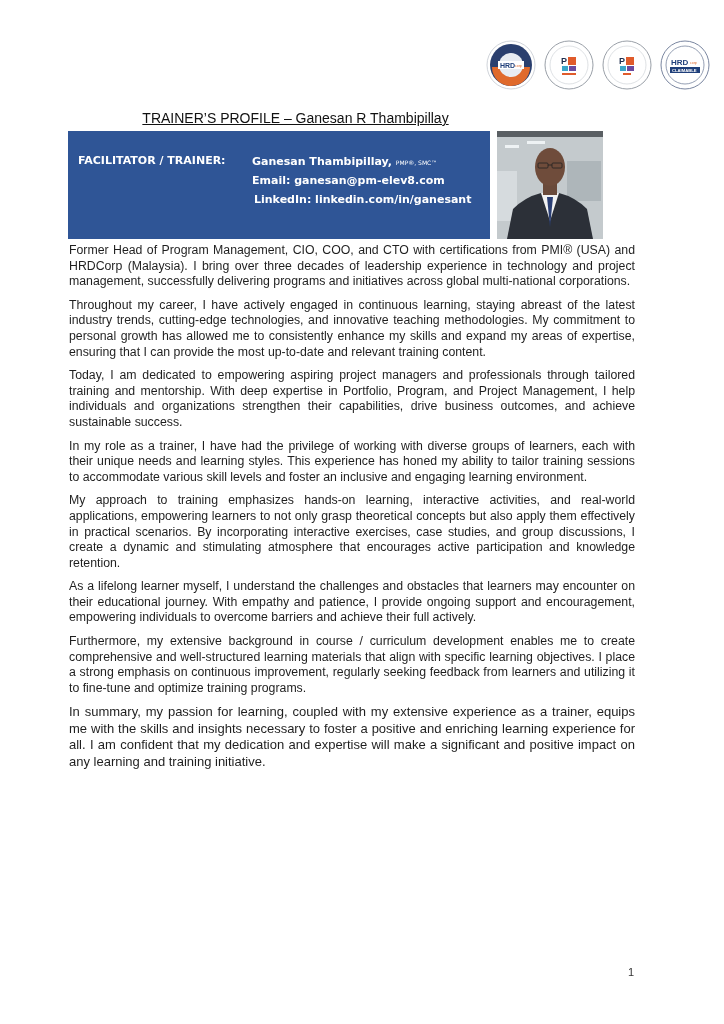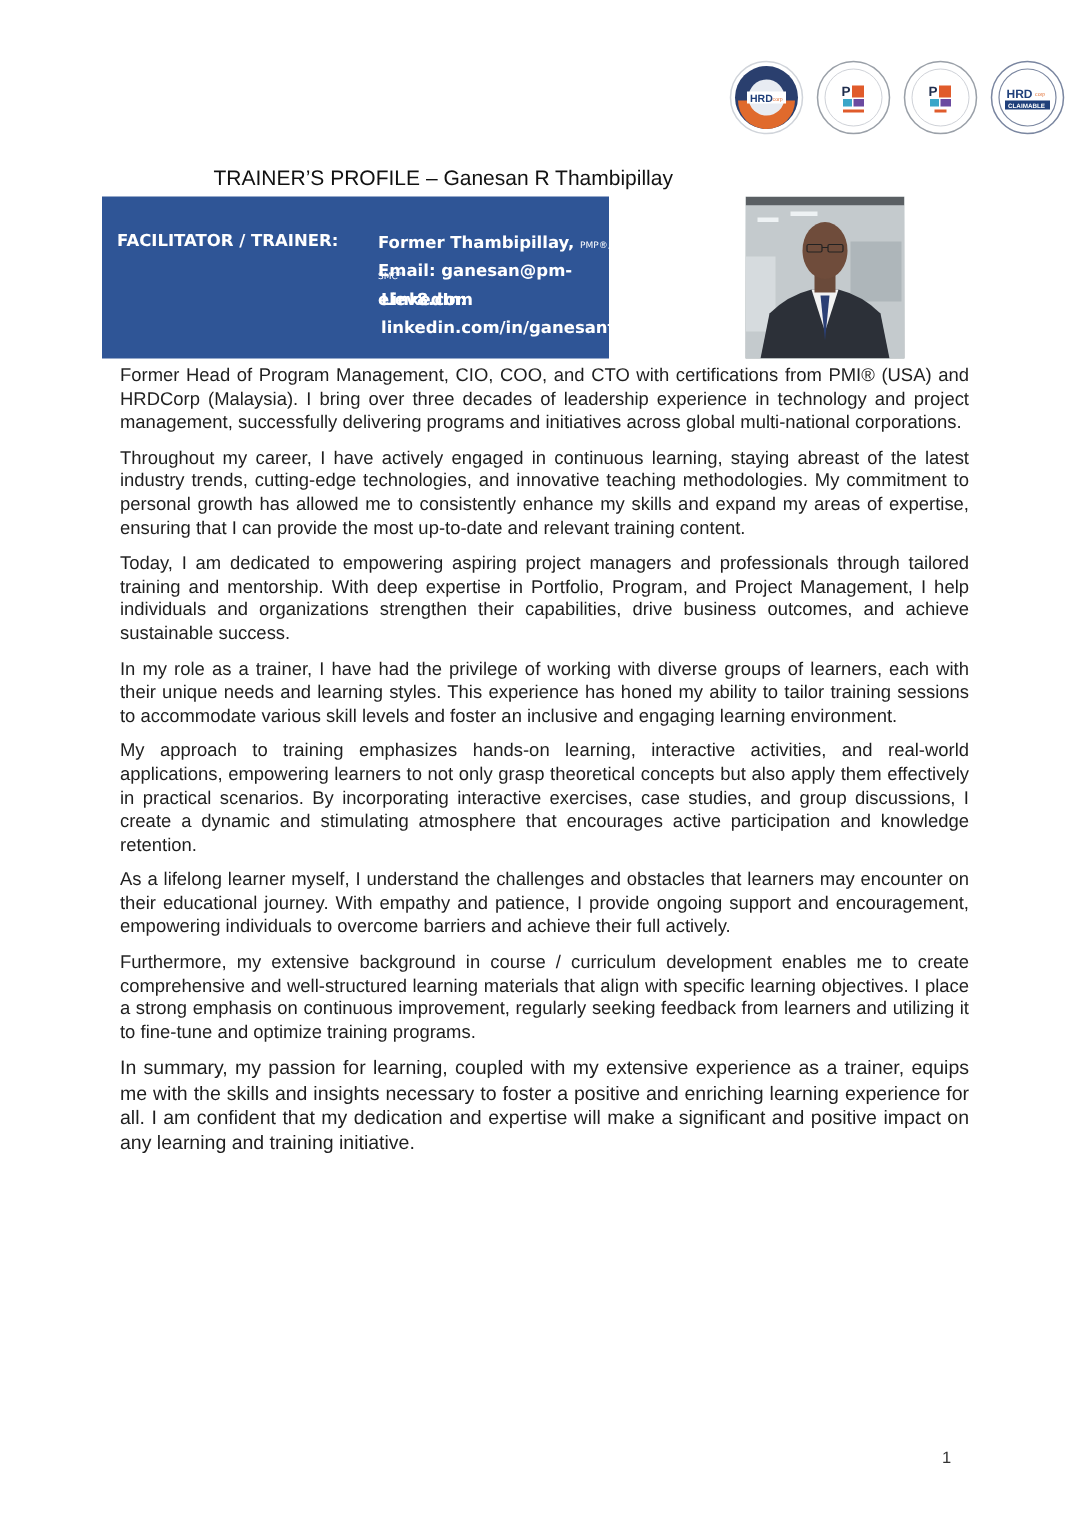--- a/index.html
+++ b/index.html
@@ -8,37 +8,37 @@
       overflow: hidden; font-family: "Liberation Sans", sans-serif; color: #1a1a1a;
     }
     .badges { position: absolute; top: 40px; left: 486px; display: flex; gap: 8px; }
     .badge {
       width: 50px; height: 50px; border-radius: 50%; position: relative;
       display: flex; align-items: center; justify-content: center; box-sizing: border-box;
     }
     .badge svg { width: 50px; height: 50px; }
     .doc-title {
       position: absolute; top: 110px; left: 0; width: 591px; text-align: center;
-      font-size: 14px; color: #111;
+      font-size: 14px; text-decoration: underline; color: #111;
     }
     .info-box {
-      position: absolute; top: 131px; left: 68px; width: 338px; height: 108px;
+      position: absolute; top: 131px; left: 68px; width: 422px; height: 108px;
       background: #2f5596; color: #fff; font-family: "DejaVu Sans", sans-serif; font-weight: bold;
     }
     .info-label { position: absolute; left: 10px; top: 23px; font-size: 11px; }
     .info-lines { position: absolute; left: 184px; top: 21px; font-size: 11px; }
     .info-lines div { height: 19px; line-height: 19px; }
     .info-lines .sup { font-size: 6px; font-weight: normal; }
     .photo {
       position: absolute; top: 131px; left: 497px; width: 106px; height: 108px;
       overflow: hidden; background: linear-gradient(180deg,#cdd3d6 0%,#b7bec2 40%,#9aa2a6 100%);
     }
     .body-text {
       position: absolute; top: 243px; left: 69px; width: 566px;
-      font-size: 12.3px; line-height: 15.6px; text-align: justify; color: #1f1f1f; margin-left: 11px;
+      font-size: 12.3px; line-height: 15.6px; text-align: justify; color: #1f1f1f;
     }
     .body-text p { margin: 0 0 8px 0; }
     .body-text p.large { font-size: 13px; line-height: 16.5px; }
     .page-number { position: absolute; top: 966px; left: 628px; font-size: 11px; color: #333; }
   </style>
 </head>
 <body>
 
 <div class="badges">
   <div class="badge">
@@ -85,21 +85,21 @@
     </svg>
   </div>
 </div>
 
 <div class="doc-title">TRAINER’S PROFILE – Ganesan R Thambipillay</div>
 
 <div class="info-box">
   <div class="info-label">FACILITATOR / TRAINER:</div>
   <div class="info-lines">
     <div>
-      <span>Former Thambipillay,</span>
+      <span>Ganesan Thambipillay,</span>
       <span class="sup">PMP®, SMC™</span>
     </div>
     <div>Email: ganesan@pm-elev8.com</div>
     <div style="padding-left:2px">LinkedIn: linkedin.com/in/ganesant</div>
   </div>
 </div>
 
 <div class="photo">
   <svg viewBox="0 0 106 108" width="106" height="108">
     <rect x="0" y="0" width="106" height="6" fill="#5a5f63"></rect>

